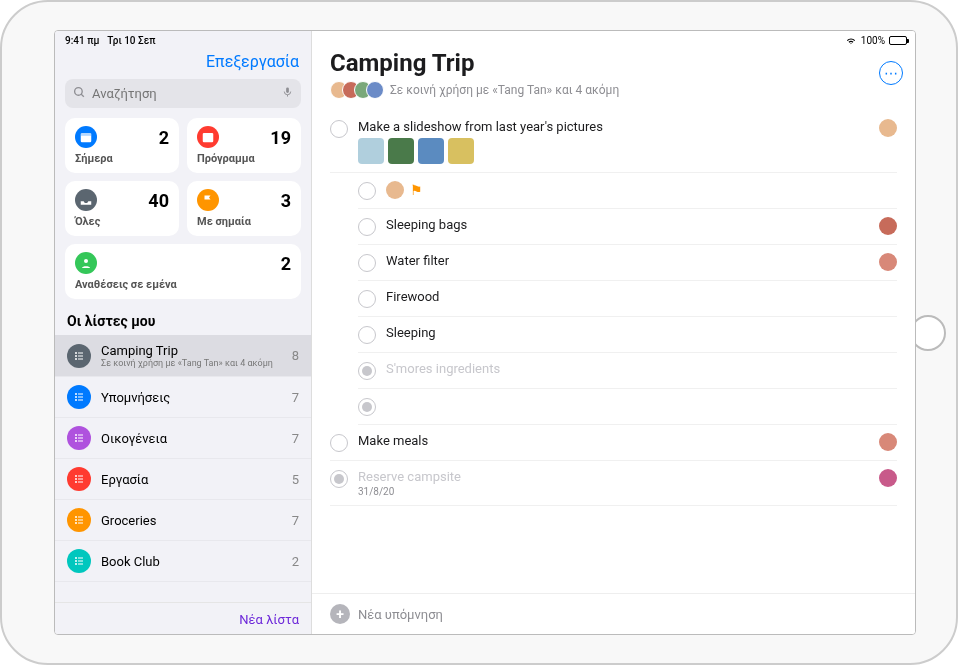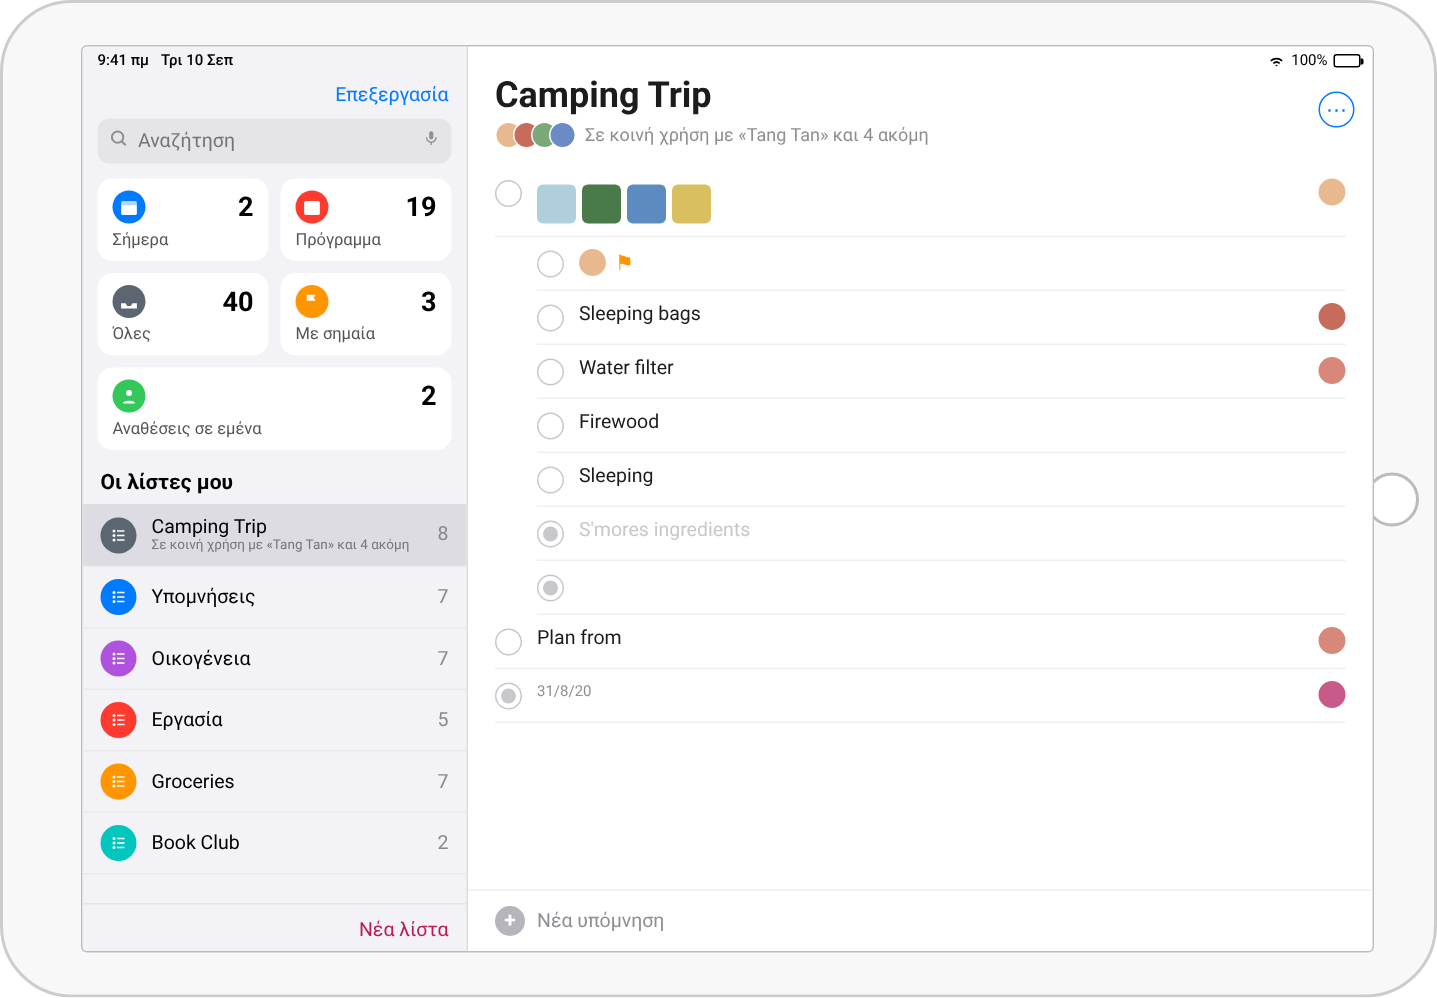--- a/index.html
+++ b/index.html
@@ -12,45 +12,45 @@
 .main { flex: 1; background: #fff; display: flex; flex-direction: column; }
 
 .status-bar { display: flex; justify-content: space-between; padding: 4px 10px 2px; font-size: 10px; font-weight:500; }
 .status-left { display: flex; gap: 8px; }
 .status-right { position: absolute; right: 8px; top: 4px; font-size: 10px; display:flex; align-items:center; gap:4px; }
 .battery { display:inline-block; width:18px; height:9px; border:1px solid #000; border-radius:2px; position:relative; }
 .battery::after { content:''; position:absolute; right:-3px; top:2px; width:2px; height:4px; background:#000; border-radius:0 1px 1px 0; }
 .battery-fill { background:#000; height:100%; width:100%; }
 
 .edit-row { text-align: right; padding: 4px 12px; }
-.edit-btn { color: #007aff; font-size: 13px; background:none; border:none;margin-left:20px; }
+.edit-btn { color: #007aff; font-size: 16px; background:none; border:none;margin-left:20px; }
 
 .search-box { margin: 4px 10px 10px; background: #e4e4e9; border-radius: 8px; padding: 6px 8px; display: flex; align-items: center; gap: 6px; color: #8e8e93; font-size: 13px; }
 .search-box input { border:none; background:none; flex:1; outline:none; font-size:13px; color:#333; }
 
 .smart-grid { display: grid; grid-template-columns: 1fr 1fr; gap: 8px; padding: 0 10px; }
 .smart-card { background: #fff; border-radius: 10px; padding: 8px 10px; display: flex; flex-direction: column; gap:4px; }
 .smart-card.wide { grid-column: 1 / -1; }
 .card-top { display:flex; justify-content:space-between; align-items:center; }
 .card-icon { width:22px; height:22px; border-radius:50%; display:flex; align-items:center; justify-content:center; color:#fff; font-size:12px; }
 .card-count { font-size: 18px; font-weight: 700; }
-.card-label { font-size: 11px; color: #555; }
+.card-label { font-size: 11px; color: #555; font-weight: bold; }
 
 .section-header { font-weight: 700; font-size: 14px; padding: 14px 12px 6px; }
 .lists { flex: 1; overflow-y: auto; }
 .list-row { display: flex; align-items: center; padding: 8px 12px; gap: 10px; border-bottom: 1px solid #e8e8ed; }
 .list-row.selected { background: #dcdce2; }
 .list-row .list-icon { width:24px; height:24px; border-radius:50%; display:flex; align-items:center; justify-content:center; color:#fff; font-size:12px; flex-shrink:0; }
 .list-row .list-txt { flex:1; min-width:0; }
 .list-row .list-name { font-size: 13px; }
 .list-row .list-sub { font-size: 9px; color:#777; white-space: nowrap; overflow:hidden; text-overflow:ellipsis; }
 .list-row .list-count { font-size:13px; color:#888; }
 
 .sidebar-footer { padding: 6px 12px; text-align:right; border-top:1px solid #e5e5e5; }
-.new-list { color:#be185d; font-size:13px; background:none; border:none; }
+.new-list { color:#6d28d9; font-size:13px; background:none; border:none; }
 
 .main-header { padding: 18px 18px 8px; }
 .more-btn { position:absolute; right:12px; top:30px; width:24px; height:24px; border:1.5px solid #007aff; border-radius:50%; display:flex; align-items:center; justify-content:center; color:#007aff; font-size:14px; background:none; }
 .title { font-size: 24px; font-weight: 700; color:#1c1c1e; margin-bottom:4px; }
 .share-row { display:flex; align-items:center; gap:6px; font-size:12px; color:#8e8e93; }
 .face-stack { display:flex; }
 .face { width:18px; height:18px; border-radius:50%; border:1.5px solid #fff; display:block; margin-left:-6px; }
 .face:first-child { margin-left:0; }
 
 .reminders-list { flex:1; overflow-y:auto; padding: 4px 18px; }
@@ -294,20 +294,21 @@
               <span class="face" style="background: rgb(107, 139, 199);"></span>
             </span>
           <span>Σε κοινή χρήση με «Tang Tan» και 4 ακόμη</span>
         </div>
       </div>
 
       <div class="reminders-list" id="reminders">
           <div class="r-item">
             <span class="r-circle"></span>
             <div class="r-body">
+              <div class="r-title">Make a slideshow from last year's pictures</div>
               <div class="r-thumbs">
                 <span class="thumb" style="background:#b0cfdd"></span>
                 <span class="thumb" style="background:#4a7a4a"></span>
                 <span class="thumb" style="background:#5b8bc0"></span>
                 <span class="thumb" style="background:#d8c060"></span>
               </div>
             </div>
             <div class="r-meta">
               <span class="avatar" style="background:#e8b98f"></span>
             </div>
@@ -358,29 +359,30 @@
             </div>
             <div class="r-meta"></div>
           </div>
           <div class="r-item sub">
             <span class="r-circle done"></span>
             <div class="r-meta"></div>
           </div>
           <div class="r-item">
             <span class="r-circle"></span>
             <div class="r-body">
-              <div class="r-title">Plan from</div>
+              <div class="r-title">Make meals</div>
             </div>
             <div class="r-meta">
               <span class="avatar" style="background:#d88878"></span>
             </div>
           </div>
           <div class="r-item">
             <span class="r-circle done"></span>
             <div class="r-body">
+              <div class="r-title done">Reserve campsite</div>
               <div class="r-date">31/8/20</div>
             </div>
             <div class="r-meta">
               <span class="avatar" style="background:#c85a8a"></span>
             </div>
           </div>
         </div>
 
       <div class="main-footer">
         <span class="plus-circle">+</span>

